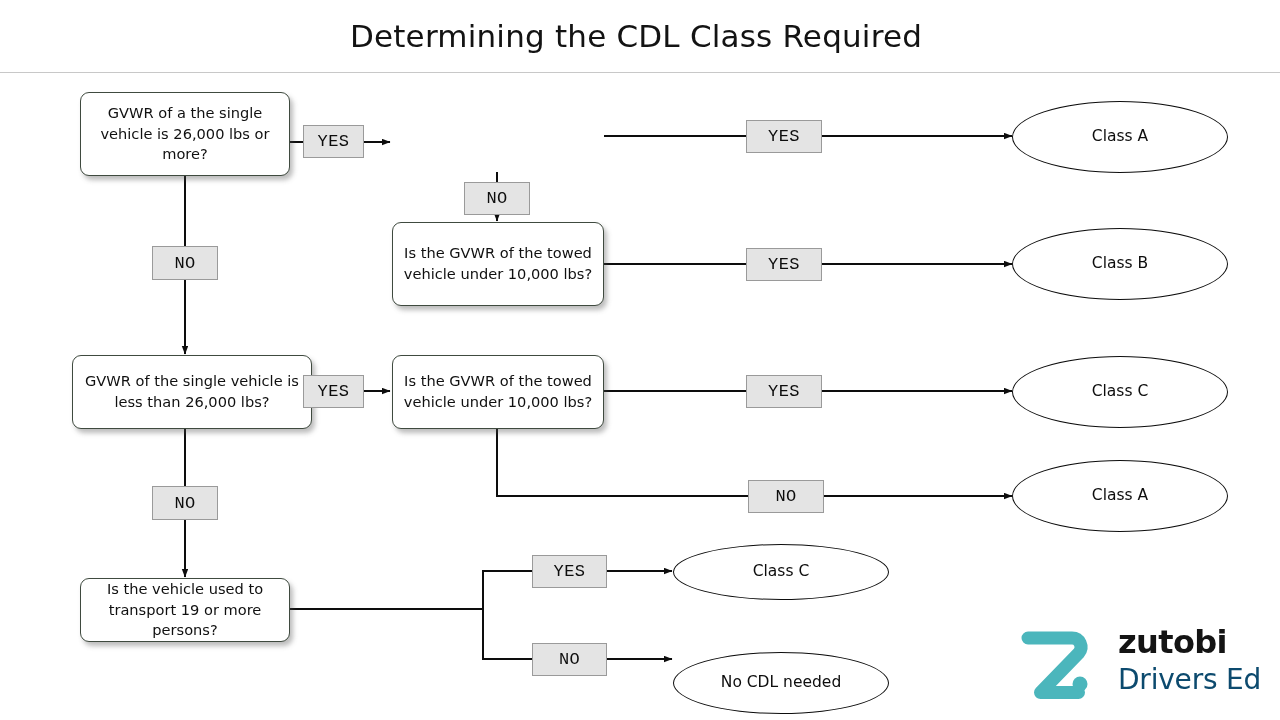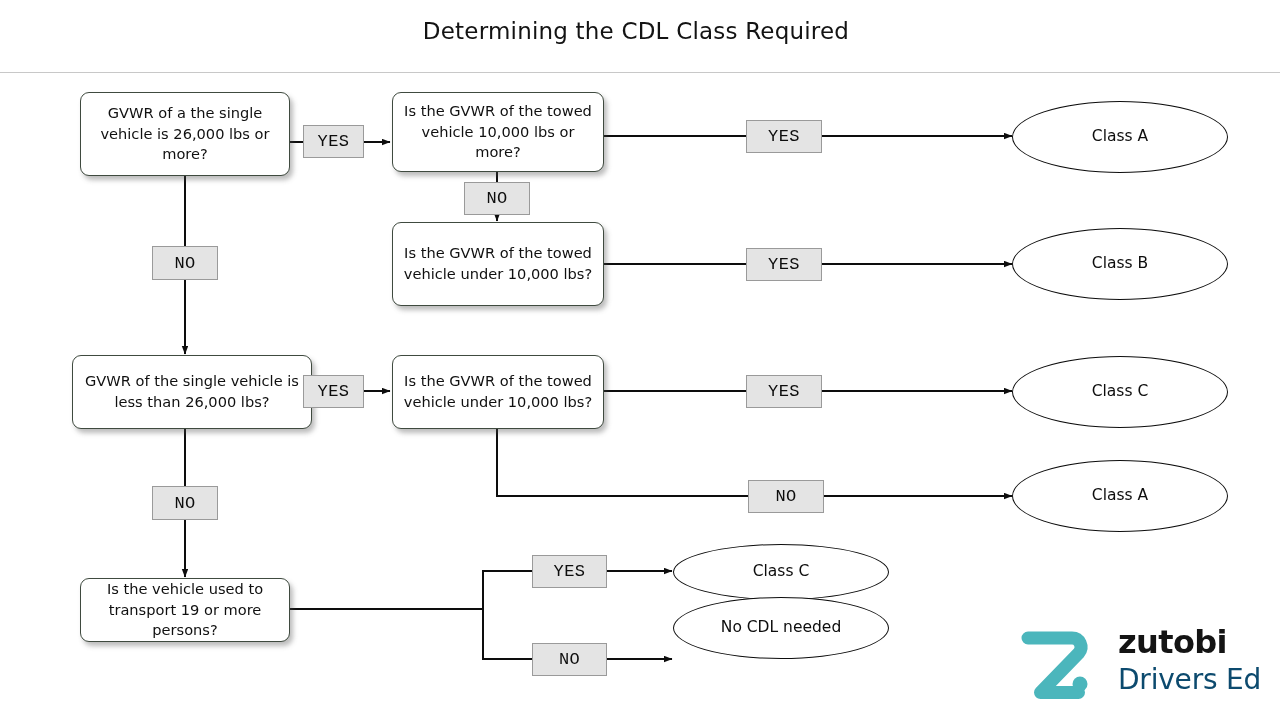--- a/index.html
+++ b/index.html
@@ -20,21 +20,21 @@
     background: #ffffff;
   }
 
   
   #title {
     position: absolute;
     left: 0;
     top: 18px;
     width: 1272px;
     text-align: center;
-    font-size: 23px;
+    font-size: 31px;
     font-weight: 400;
     letter-spacing: 0.2px;
     color: #131313;
     font-family: "DejaVu Sans", sans-serif;
   }
   #header-rule {
     position: absolute;
     left: 0;
     top: 72px;
     width: 1280px;
@@ -192,41 +192,40 @@
       <path d="M483,609 L483,571 L532,571"></path>
       <line x1="607" y1="571" x2="672" y2="571" marker-end="url(#arrow)"></line>
 
       <path d="M483,609 L483,659 L532,659"></path>
       <line x1="607" y1="659" x2="672" y2="659" marker-end="url(#arrow)"></line>
     </g>
   </svg>
 
   <div class="node-box" style="left:80px; top:92px; width:210px; height:84px;">GVWR of a the single vehicle is 26,000 lbs or more?</div>
 
-  <div class="node-box" style="left:392px; top:92px; width:212px; height:80px;">Is the GVWR of the towed vehicle 10,000 lbs or more?</div>
 
   <div class="node-box" style="left:392px; top:222px; width:212px; height:84px;">Is the GVWR of the towed vehicle under 10,000 lbs?</div>
 
   <div class="node-box" style="left:72px; top:355px; width:240px; height:74px;">GVWR of the single vehicle is less than 26,000 lbs?</div>
 
   <div class="node-box" style="left:392px; top:355px; width:212px; height:74px;">Is the GVWR of the towed vehicle under 10,000 lbs?</div>
 
   <div class="node-box" style="left:80px; top:578px; width:210px; height:64px;">Is the vehicle used to transport 19 or more persons?</div>
 
   <div class="node-ellipse" style="left:1012px; top:101px; width:216px; height:72px;">Class A</div>
 
   <div class="node-ellipse" style="left:1012px; top:228px; width:216px; height:72px;">Class B</div>
 
   <div class="node-ellipse" style="left:1012px; top:356px; width:216px; height:72px;">Class C</div>
 
   <div class="node-ellipse" style="left:1012px; top:460px; width:216px; height:72px;">Class A</div>
 
   <div class="node-ellipse" style="left:673px; top:544px; width:216px; height:56px;">Class C</div>
 
-  <div class="node-ellipse" style="left:673px; top:597px; width:216px; height:62px;">No CDL needed</div>
+  <div class="node-ellipse" style="left:673px; top:652px; width:216px; height:62px;">No CDL needed</div>
 
   <div class="edge-label" style="left:303px; top:125px; width:61px; height:33px;">YES</div>
 
   <div class="edge-label" style="left:152px; top:246px; width:66px; height:34px;">NO</div>
 
   <div class="edge-label" style="left:746px; top:120px; width:76px; height:33px;">YES</div>
 
   <div class="edge-label" style="left:464px; top:182px; width:66px; height:33px;">NO</div>
 
   <div class="edge-label" style="left:746px; top:248px; width:76px; height:33px;">YES</div>

